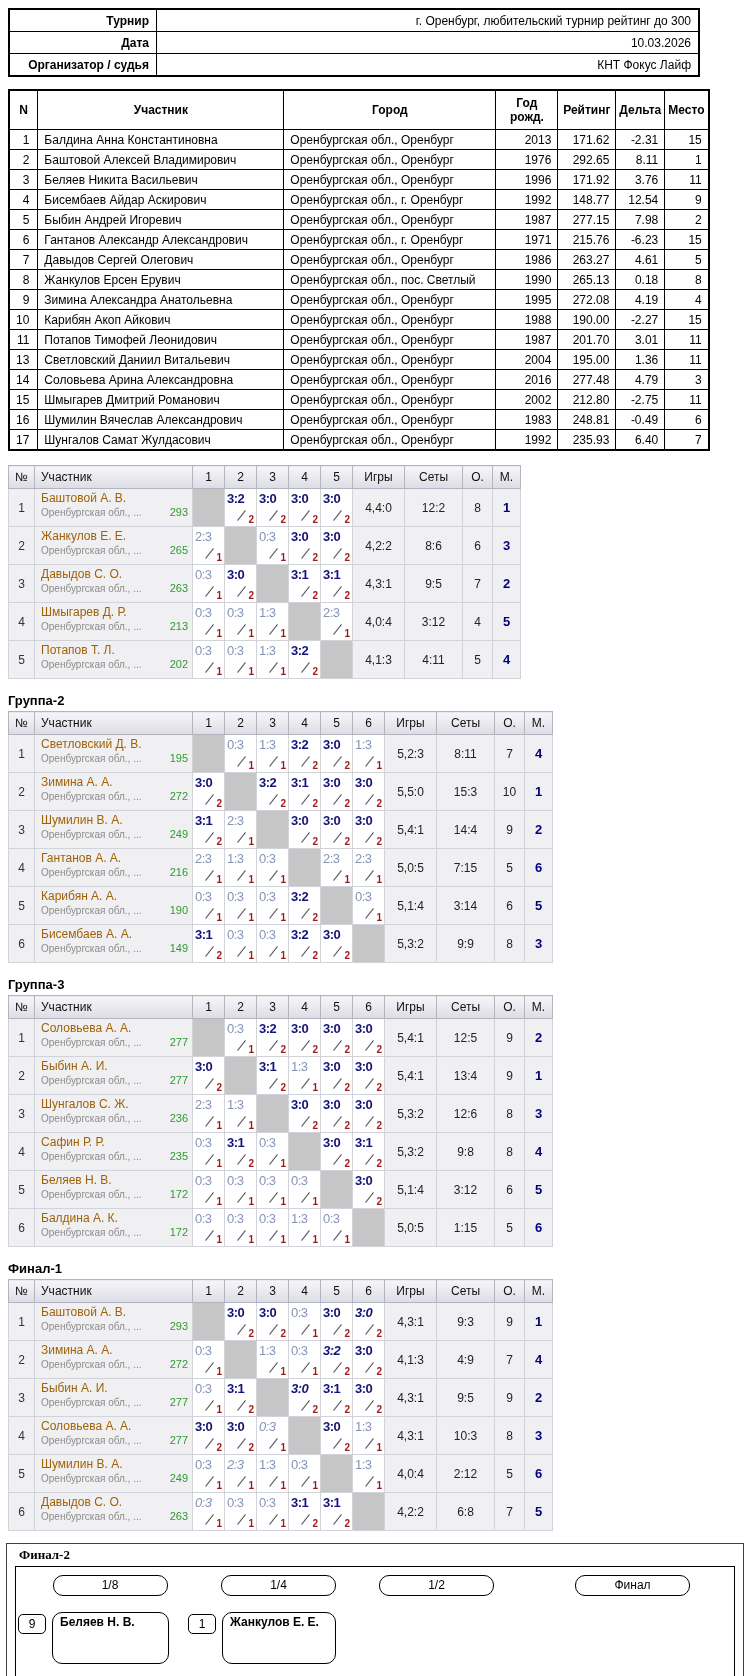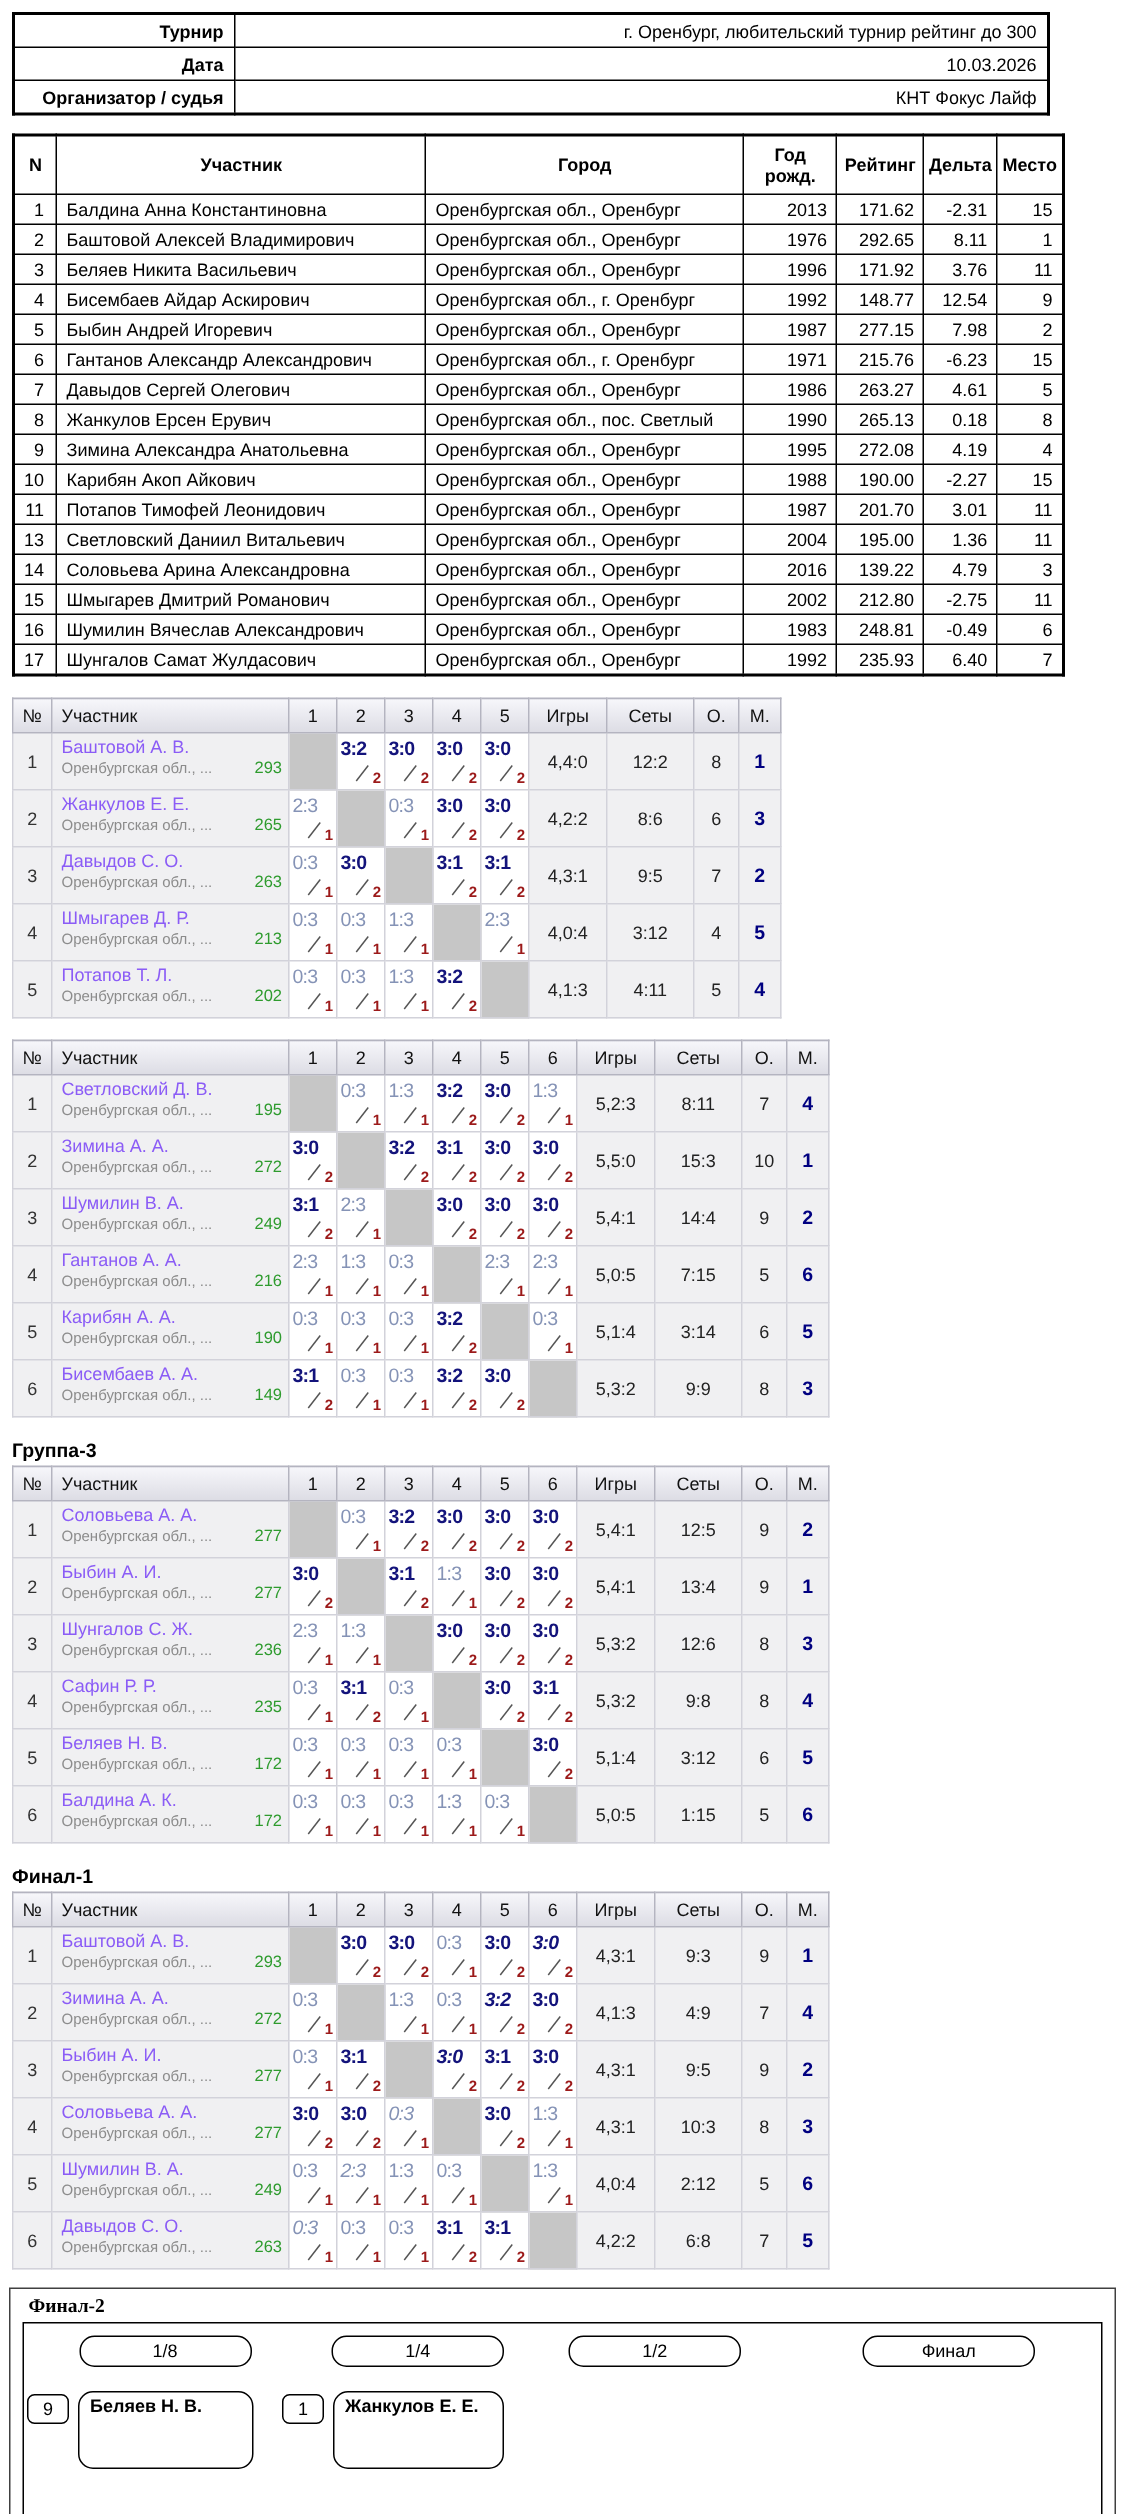--- a/index.html
+++ b/index.html
@@ -16,21 +16,21 @@
   .ptbl td.ctr{text-align:right;}
   
   .gsec{margin:14px 0 0 8px;}
   .gtitle{font-weight:bold;font-size:13px;margin:0 0 3px 0;}
   .gtbl{border-collapse:collapse;border:1px solid #9a9aa4;table-layout:fixed;}
   .gtbl th{background:linear-gradient(#f6f6fa,#dcdce4);border:1px solid #b4b4c0;font-weight:normal;font-size:12px;height:20px;text-align:center;color:#111;}
   .gtbl th.h-name{text-align:left;padding-left:6px;}
   .gtbl td{border:1px solid #d2d2da;height:33px;padding:0;}
   .c-num{background:#f0f0f2;text-align:center;font-size:12px;color:#333;}
   .c-name{background:#f0f0f2;padding:2px 4px 2px 6px !important;vertical-align:top;}
-  .name-line{font-size:12px;color:#8b5cf6;line-height:15px;white-space:nowrap;overflow:hidden;}
+  .name-line{font-size:12px;color:#a16207;line-height:15px;white-space:nowrap;overflow:hidden;}
   .club-line{font-size:10px;color:#8c8c8c;display:flex;justify-content:space-between;line-height:13px;}
   .rate{color:#2e9b2e;font-size:11px;}
   .c-match{background:#fff;position:relative;}
   .c-diag{background:#c6c6c6;}
   .ms{position:absolute;left:2px;top:2px;font-size:13px;letter-spacing:-0.5px;}
   .ms.w{font-weight:bold;color:#13137b;}
   .ms.l{color:#8593b6;}
   .ms.i{font-style:italic;}
   .slash{position:absolute;right:8px;bottom:10px;width:13px;height:1px;background:#555;transform:rotate(-52deg);}
   .mp{position:absolute;right:2px;bottom:1px;font-size:10px;font-weight:bold;color:#9c1a1a;}
@@ -197,21 +197,21 @@
           <td class="ctr">2004</td>
           <td class="ctr">195.00</td>
           <td class="ctr">1.36</td>
           <td class="ctr">11</td>
         </tr>
         <tr>
           <td class="num">14</td>
           <td>Соловьева Арина Александровна</td>
           <td>Оренбургская обл., Оренбург</td>
           <td class="ctr">2016</td>
-          <td class="ctr">139.22</td>
+          <td class="ctr">277.48</td>
           <td class="ctr">4.79</td>
           <td class="ctr">3</td>
         </tr>
         <tr>
           <td class="num">15</td>
           <td>Шмыгарев Дмитрий Романович</td>
           <td>Оренбургская обл., Оренбург</td>
           <td class="ctr">2002</td>
           <td class="ctr">212.80</td>
           <td class="ctr">-2.75</td>
@@ -440,20 +440,21 @@
             <td class="c-info">4,1:3</td>
             <td class="c-info">4:11</td>
             <td class="c-info">5</td>
             <td class="c-place">4</td>
           </tr>
         </tbody>
       </table>
   </div>
 
   <div class="gsec">
+    <div class="gtitle">Группа-2</div>
     <table class="gtbl">
         <colgroup>
           <col style="width: 26px;">
           <col style="width: 158px;">
           <col style="width: 32px;">
           <col style="width: 32px;">
           <col style="width: 32px;">
           <col style="width: 32px;">
           <col style="width: 32px;">
           <col style="width: 32px;">

